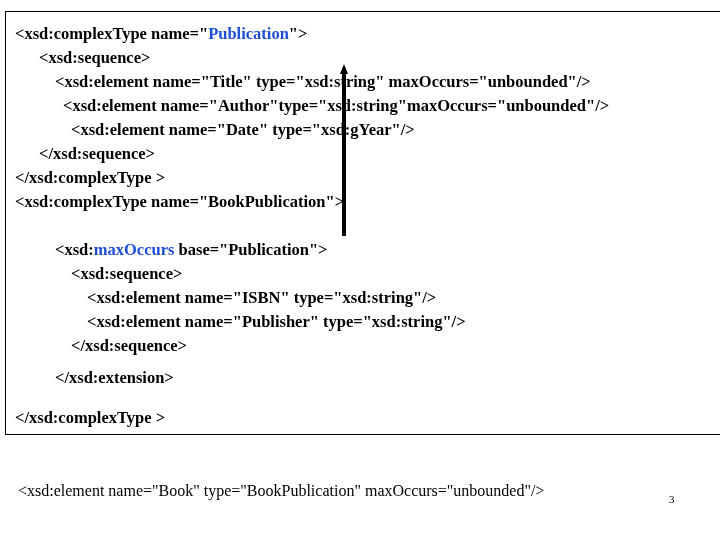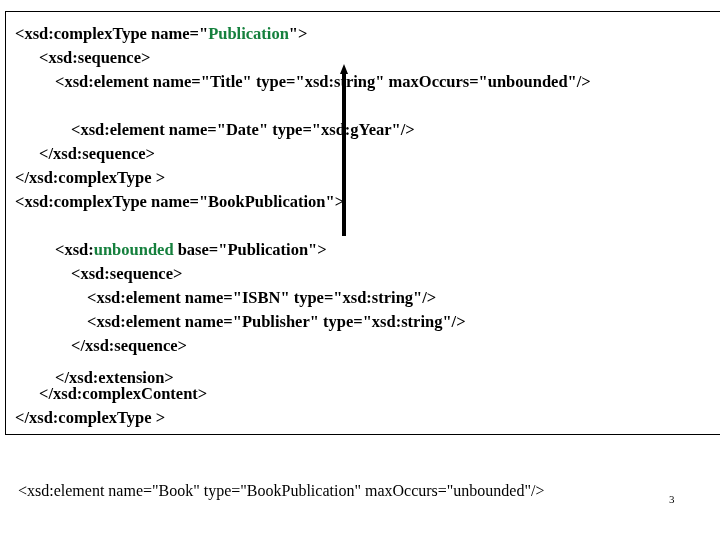--- a/index.html
+++ b/index.html
@@ -49,21 +49,21 @@
   .code-line {
     position: absolute;
     white-space: pre;
     font-size: 16.5px;
     line-height: 16px;
     font-weight: bold;
     color: #000000;
     letter-spacing: 0px;
   }
   .kw-blue {
-    color: #15803d;
+    color: #1d4ed8;
   }
 
   
   #arrow-annotation {
     position: absolute;
     left: 340px;
     top: 64px;
     width: 6px;
     height: 172px;
   }
@@ -115,43 +115,43 @@
 <div id="rule-top"></div>
 
 <div id="code-frame">
 
   <div class="code-line" style="left:9px;  top:14px;"><span>&lt;xsd:complexType name="</span><span class="kw-blue">Publication</span><span>"&gt;</span></div>
 
   <div class="code-line" style="left:33px; top:38px;"><span>&lt;xsd:sequence&gt;</span></div>
 
   <div class="code-line" style="left:49px; top:62px;"><span>&lt;xsd:element name="Title" type="xsd:string" maxOccurs="unbounded"/&gt;</span></div>
 
+  <div class="code-line" style="left:57px; top:86px;"><span>&lt;xsd:element name="Author"type="xsd:string"maxOccurs="unbounded"/&gt;</span></div>
 
   <div class="code-line" style="left:65px; top:110px;"><span>&lt;xsd:element name="Date" type="xsd:gYear"/&gt;</span></div>
 
   <div class="code-line" style="left:33px; top:134px;"><span>&lt;/xsd:sequence&gt;</span></div>
 
   <div class="code-line" style="left:9px;  top:158px;"><span>&lt;/xsd:complexType &gt;</span></div>
 
   <div class="code-line" style="left:9px;  top:182px;"><span>&lt;xsd:complexType name="BookPublication"&gt;</span></div>
 
 
-  <div class="code-line" style="left:49px; top:230px;"><span>&lt;xsd:</span><span class="kw-blue">unbounded</span><span> base="Publication"&gt;</span></div>
+  <div class="code-line" style="left:49px; top:230px;"><span>&lt;xsd:</span><span class="kw-blue">maxOccurs</span><span> base="Publication"&gt;</span></div>
 
   <div class="code-line" style="left:65px; top:254px;"><span>&lt;xsd:sequence&gt;</span></div>
 
   <div class="code-line" style="left:81px; top:278px;"><span>&lt;xsd:element name="ISBN" type="xsd:string"/&gt;</span></div>
 
   <div class="code-line" style="left:81px; top:302px;"><span>&lt;xsd:element name="Publisher" type="xsd:string"/&gt;</span></div>
 
   <div class="code-line" style="left:65px; top:326px;"><span>&lt;/xsd:sequence&gt;</span></div>
 
   <div class="code-line" style="left:49px; top:358px;"><span>&lt;/xsd:extension&gt;</span></div>
 
-  <div class="code-line" style="left:33px; top:374px;"><span>&lt;/xsd:complexContent&gt;</span></div>
 
   <div class="code-line" style="left:9px;  top:398px;"><span>&lt;/xsd:complexType &gt;</span></div>
 
 </div>
 
 <div id="rule-bottom"></div>
 
 <div id="arrow-annotation">
   <div id="arrow-head"></div>
   <div id="arrow-shaft"></div>

